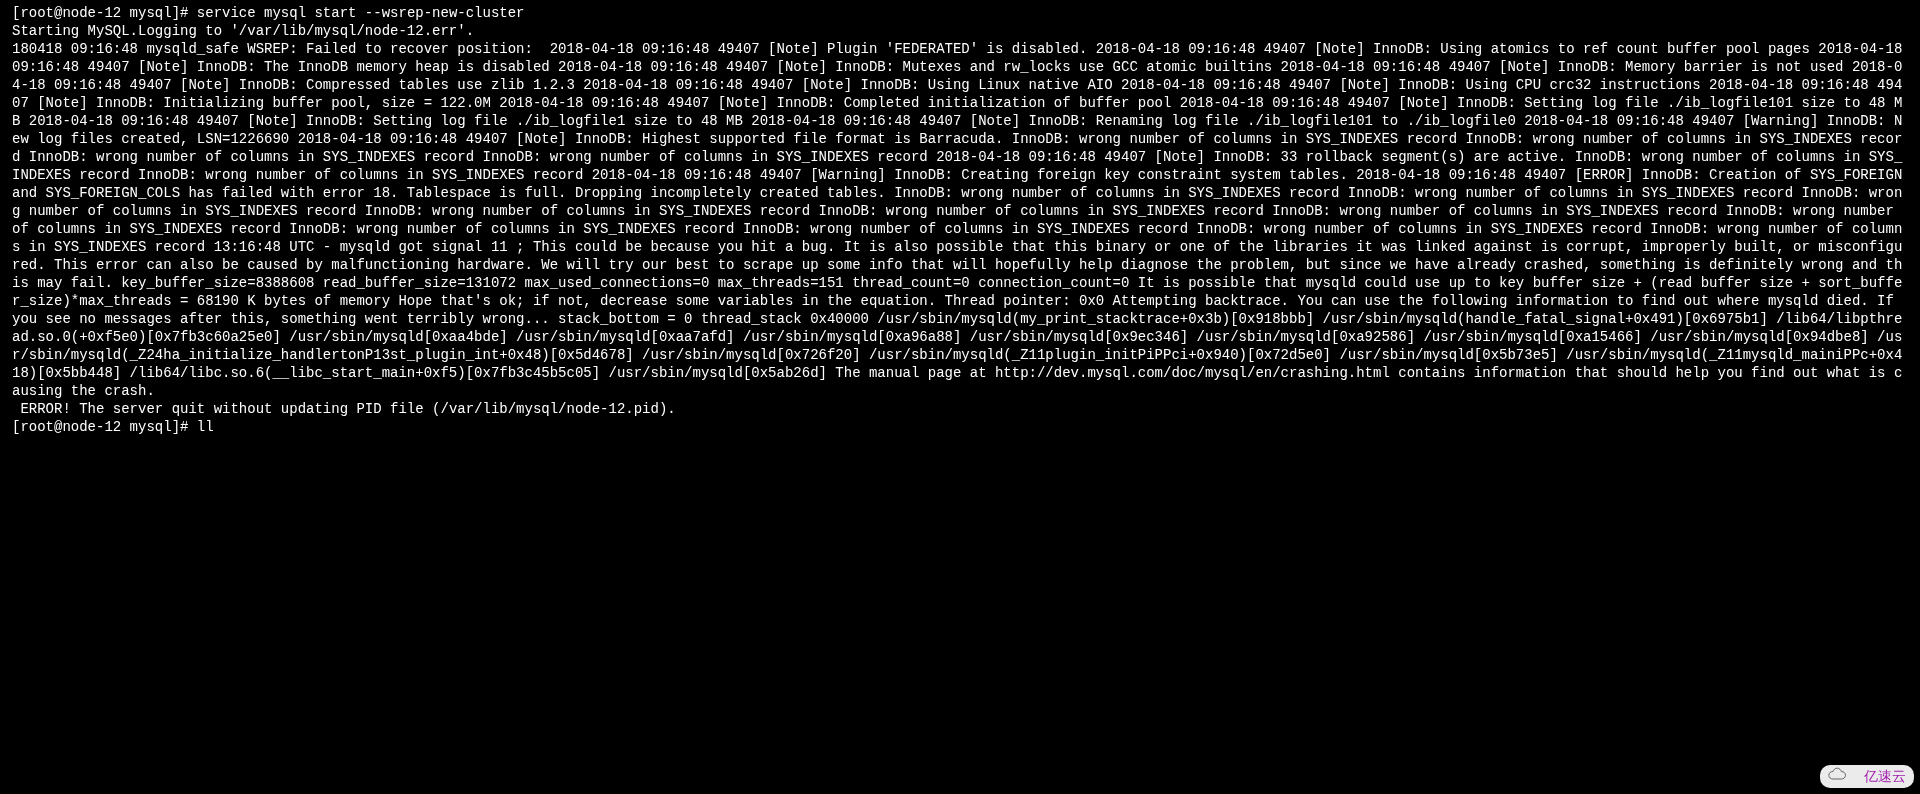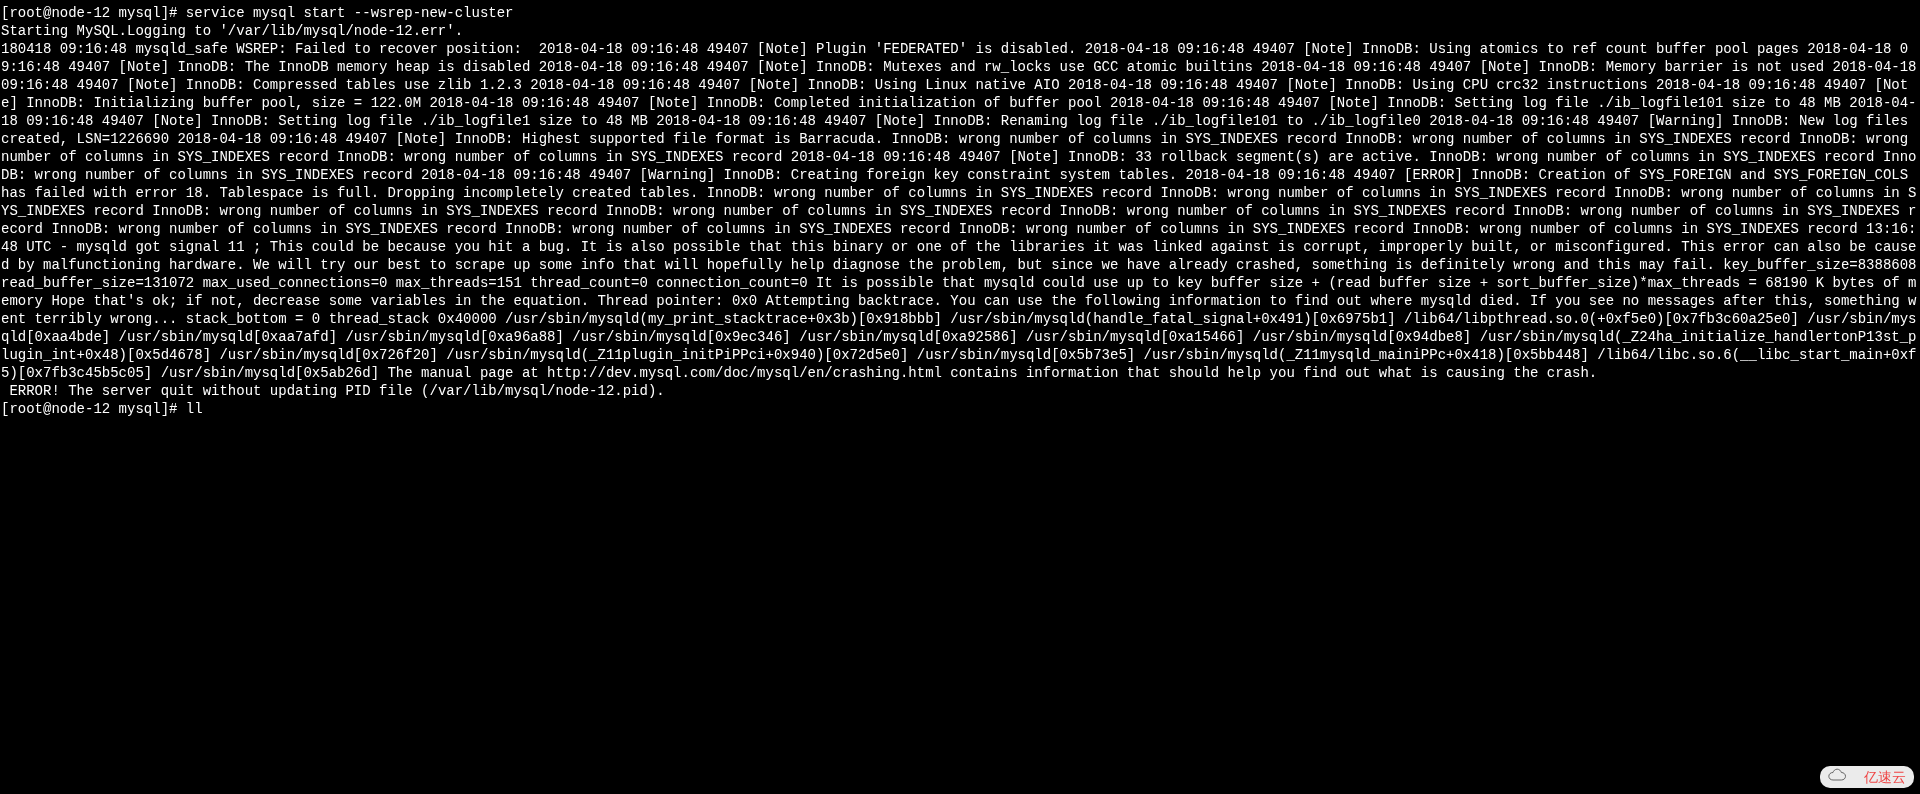--- a/index.html
+++ b/index.html
@@ -8,33 +8,33 @@
     background: #000;
     color: #fff;
     font-family: "Courier New", Courier, monospace;
     font-size: 14px;
     line-height: 18px;
     width: 1920px;
     height: 794px;
     overflow: hidden;
   }
   .terminal {
-    padding: 4px 1px;
+    padding: 4px 12px;
     white-space: pre-wrap;
     word-break: break-all;
     box-sizing: border-box;
     width: 1920px;
   }
   .watermark {
     position: absolute;
     right: 6px;
     bottom: 6px;
     background: rgba(255,255,255,0.92);
-    color: #ef4444;
-    font-family: Liberation Sans, sans-serif;
+    color: #a21caf;
+    font-family: Liberation Mono, monospace;
     font-size: 14px;
     padding: 2px 8px;
     border-radius: 10px;
     display: flex;
     align-items: center;
     gap: 16px;
   }
   .watermark svg { width: 20px; height: 14px; }
 </style>
 </head>

